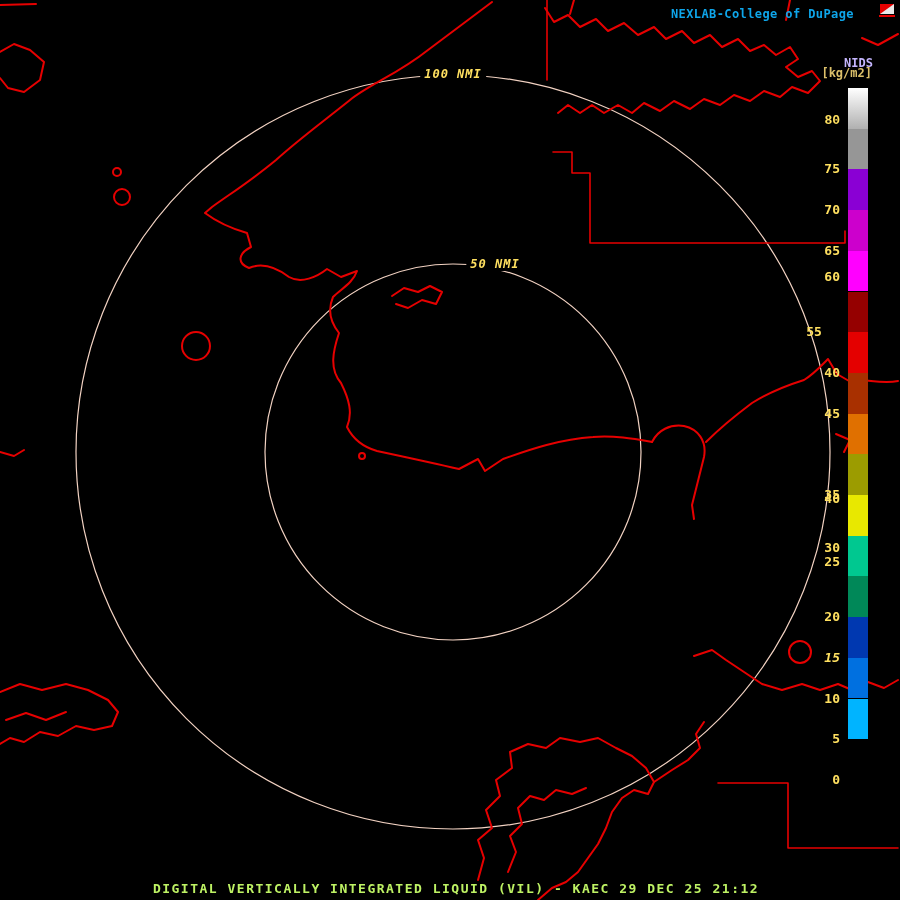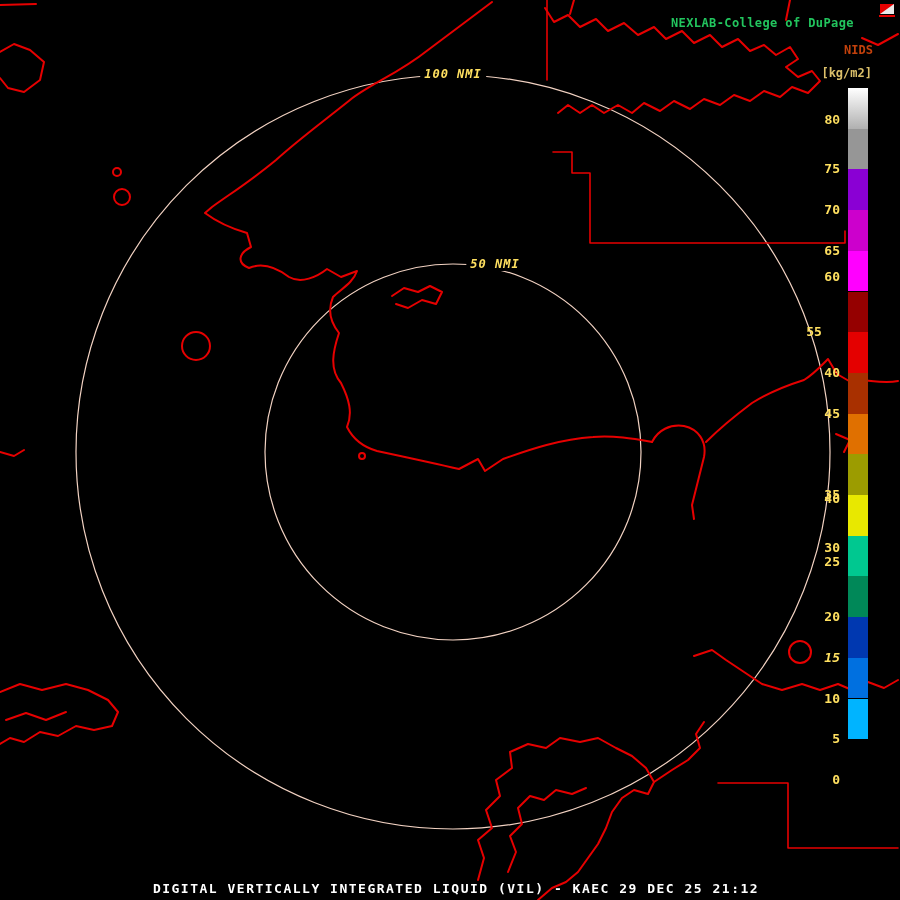--- a/index.html
+++ b/index.html
@@ -9,45 +9,45 @@
     overflow:hidden; font-family:"DejaVu Sans Mono", monospace;
   }
   .map-layer { position:absolute; left:0; top:0; width:900px; height:900px; }
   .ring-label {
     position:absolute; transform:translateX(-50%);
     background:#000; padding:0 4px;
     color:#ffe060; font:italic bold 12px "DejaVu Sans Mono", monospace;
     letter-spacing:1px; white-space:nowrap; z-index:3;
   }
   .brand {
-    position:absolute; top:16px; right:46px;
-    color:#22c55e; font:bold 12px "DejaVu Sans Mono", monospace;
+    position:absolute; top:7px; right:46px;
+    color:#0ea5e9; font:bold 12px "DejaVu Sans Mono", monospace;
     letter-spacing:0.4px; z-index:4; white-space:nowrap;padding-left:44px;
   }
   .logo { position:absolute; top:3px; right:5px; z-index:4; line-height:0; }
   .cb-title {
-    position:absolute; top:43px; right:27px;
-    color:#c2410c; font:bold 12px "DejaVu Sans Mono", monospace; z-index:4;
+    position:absolute; top:56px; right:27px;
+    color:#c4b5fd; font:bold 12px "DejaVu Sans Mono", monospace; z-index:4;
   }
   .cb-units {
     position:absolute; top:66px; right:28px;
     color:#dcc06a; font:bold 12px "DejaVu Sans Mono", monospace; z-index:4;
   }
   #colorbar-wrap {
     position:absolute; left:788px; top:88px; width:80px; height:700px; z-index:4;
   }
   .cb-bar { position:absolute; left:60px; top:0; width:20px; height:692px; }
   .cb-seg { position:absolute; left:0; width:20px; }
   .cb-label {
     position:absolute; left:0; width:52px; text-align:right;
     color:#ffe060; font:bold 13px "DejaVu Sans Mono", monospace; line-height:16px;
   }
   .caption {
     position:absolute; left:0; right:0; bottom:4px; text-align:center;
-    color:#ffffff; font:bold 13px "DejaVu Sans Mono", monospace;
+    color:#bef264; font:bold 13px "DejaVu Sans Mono", monospace;
     letter-spacing:1.5px; white-space:nowrap; z-index:3;margin-left:12px;
   }
 </style>
 </head>
 <body>
 
 <div class="screen">
 
   <svg class="map-layer" viewBox="0 0 900 900">
     <g fill="none" stroke-width="1.2" stroke="#f2d2c2">

